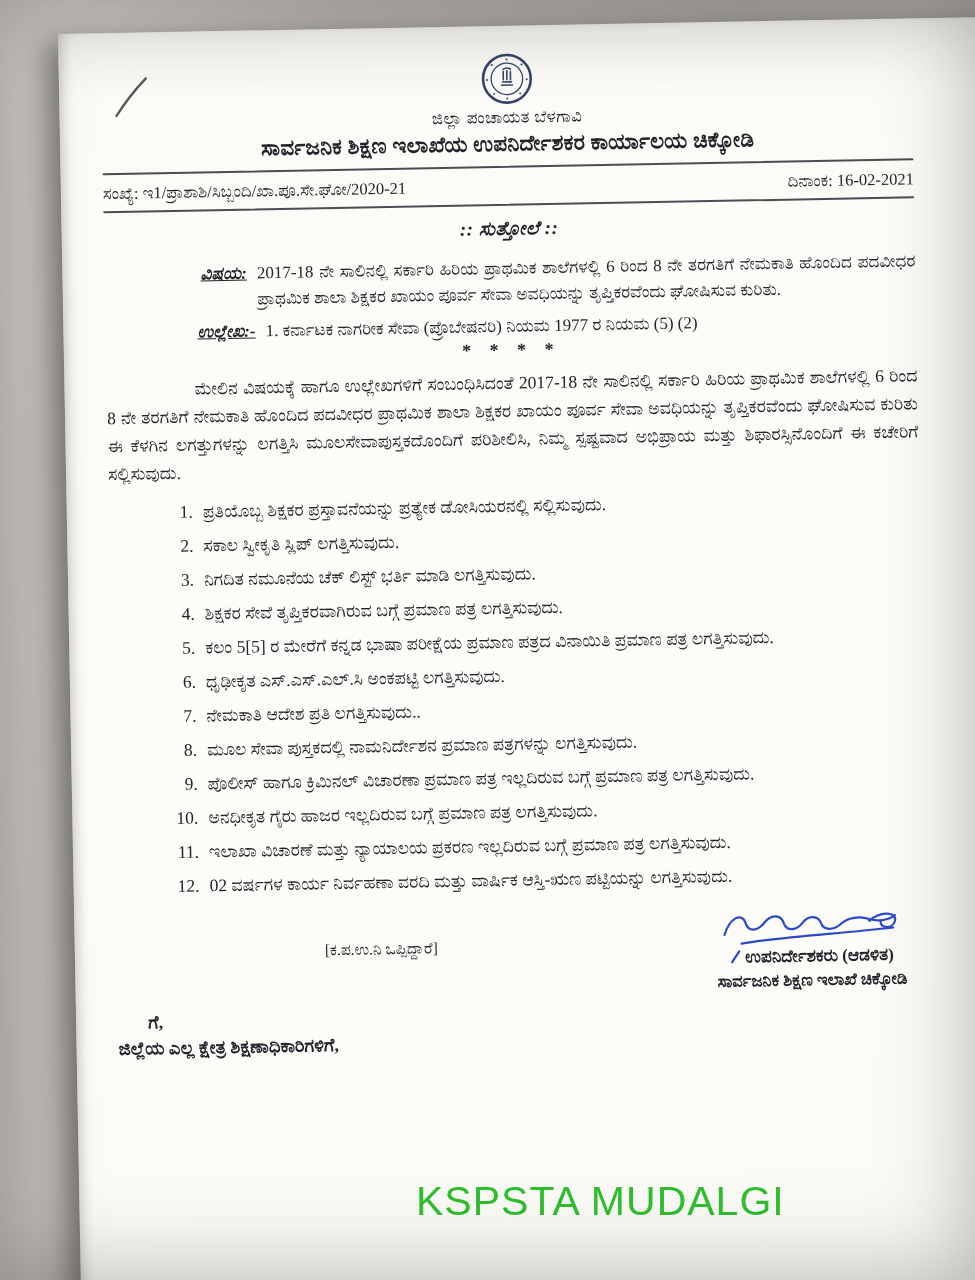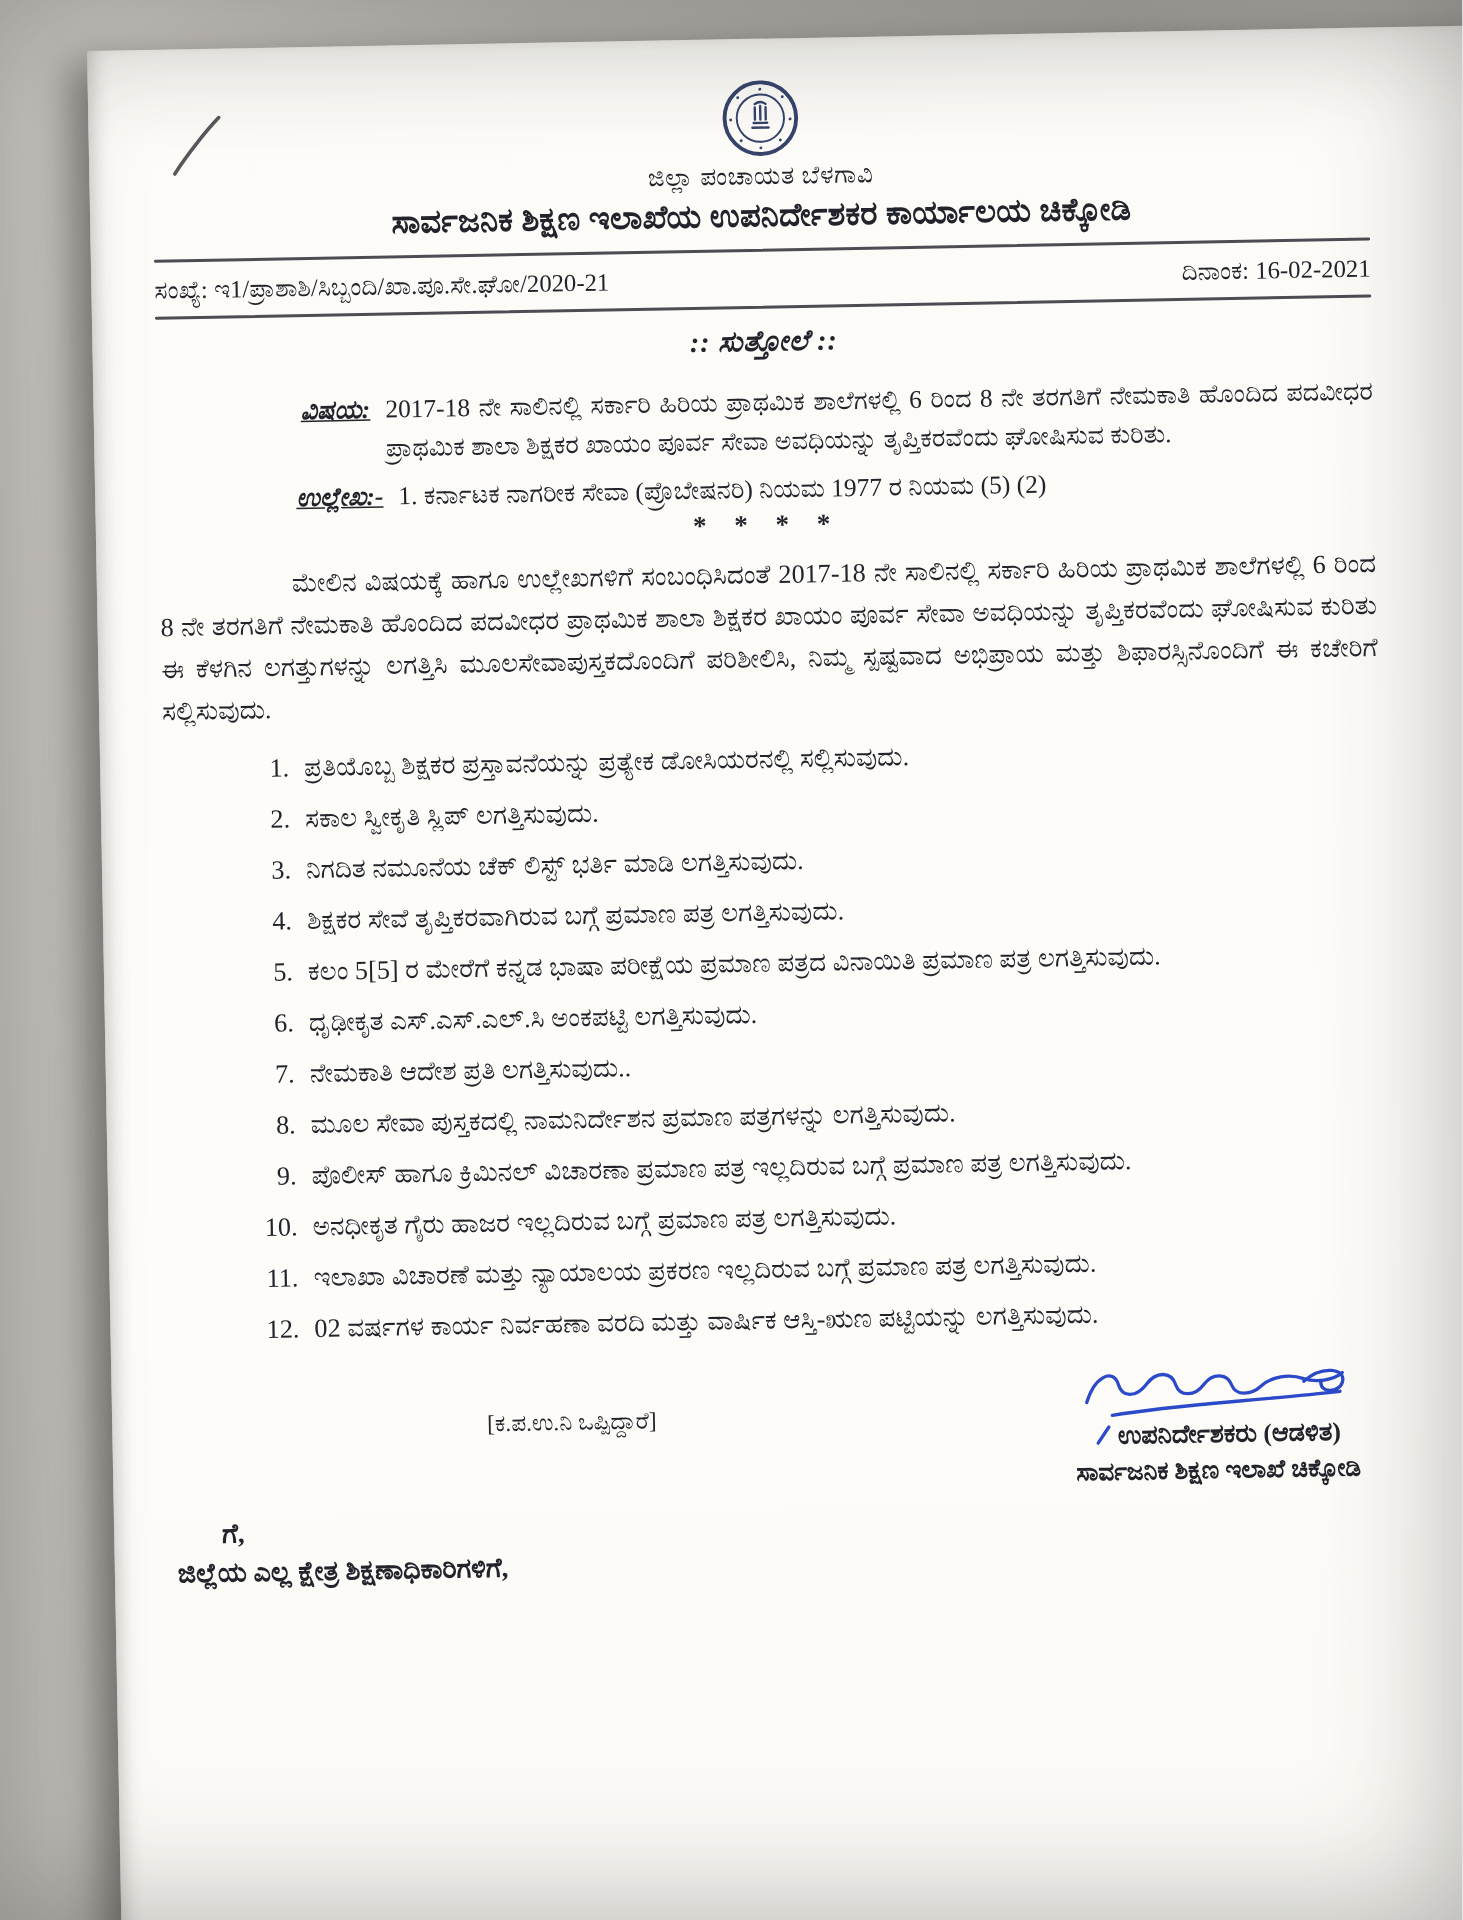--- a/index.html
+++ b/index.html
@@ -221,14 +221,15 @@
       </div>
     </div>
 
     <div class="addressee">
       <div class="sal">ಗೆ,</div>
       <div class="line">ಜಿಲ್ಲೆಯ ಎಲ್ಲ ಕ್ಷೇತ್ರ ಶಿಕ್ಷಣಾಧಿಕಾರಿಗಳಿಗೆ,</div>
     </div>
 
   </div>
 
+  <div class="watermark">KSPSTA MUDALGI</div>
 
 </div>
 
 </body></html>

